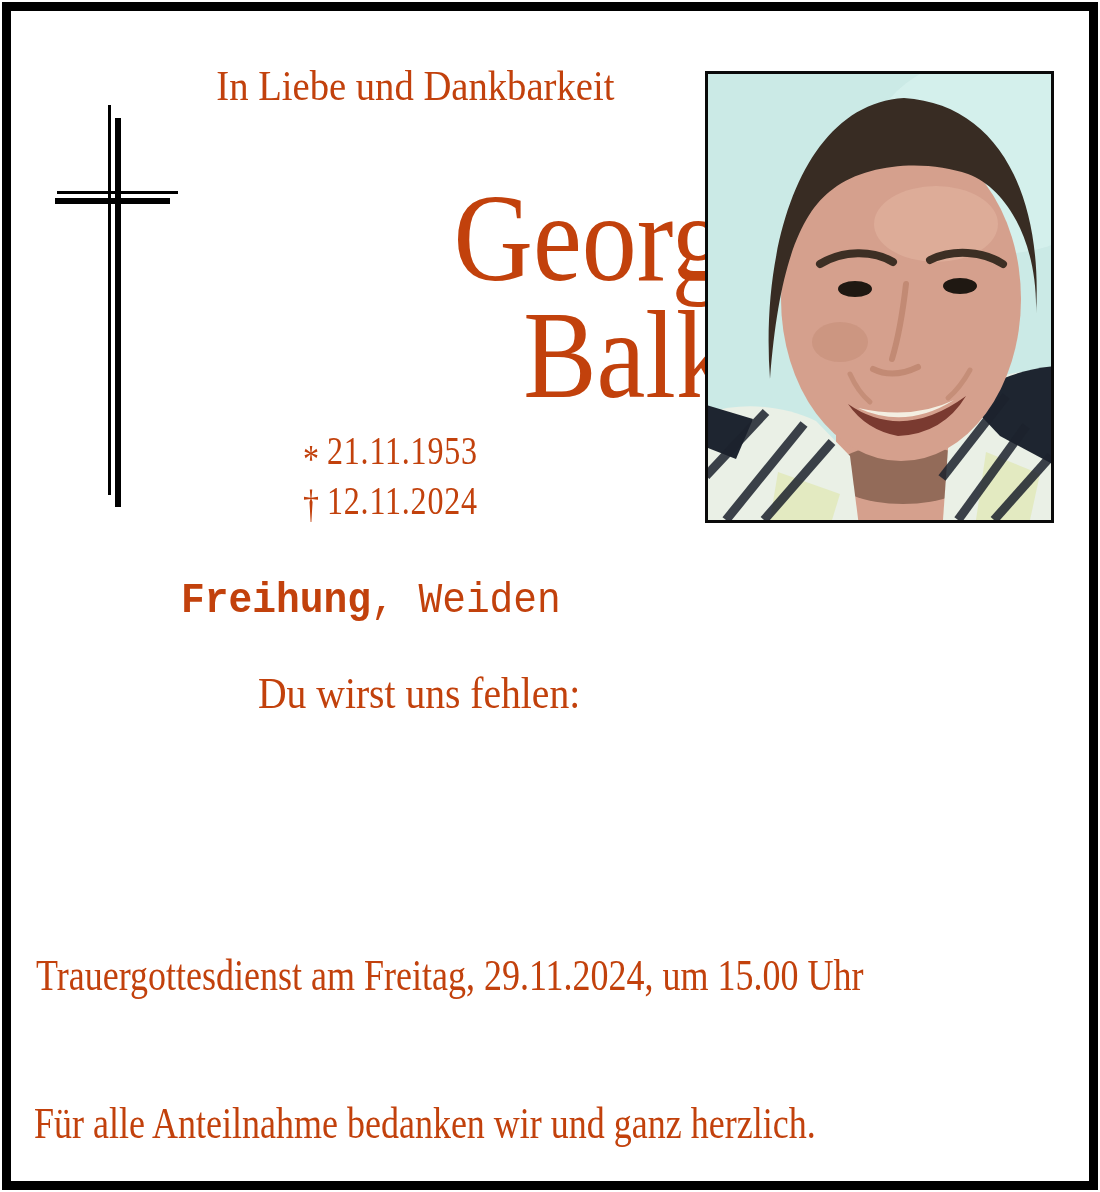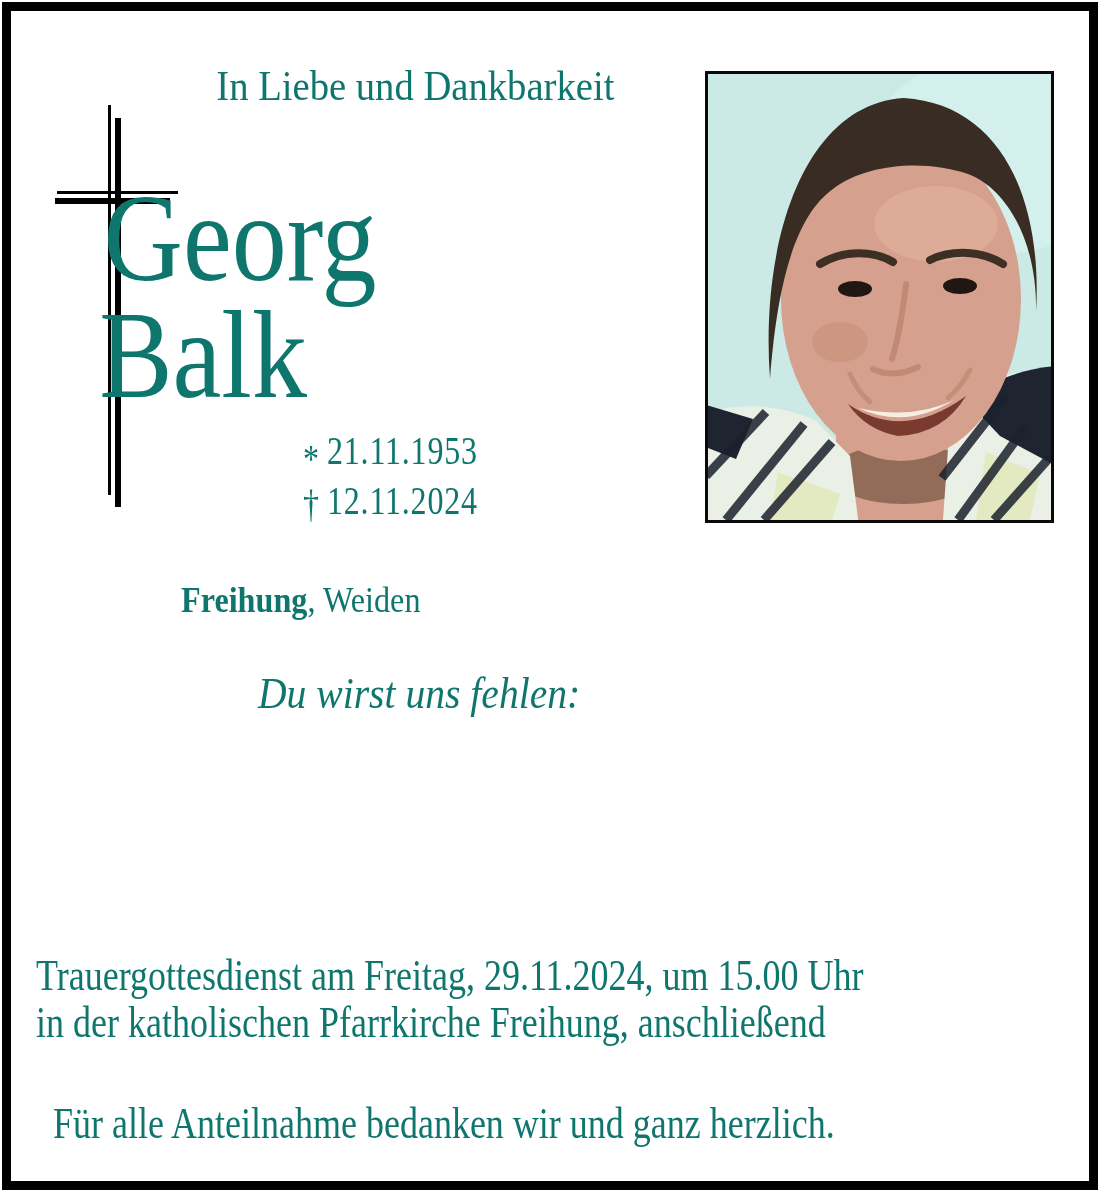--- a/index.html
+++ b/index.html
@@ -1,21 +1,21 @@
 <!DOCTYPE html>
 <html><head>
 <meta charset="utf-8">
 <style>
   html,body{margin:0;padding:0;background:#ffffff;}
   .page{
     position:relative;
     width:1100px;height:1192px;
     background:#ffffff;
     font-family:"Liberation Serif","DejaVu Serif",serif;
-    color:#0f766e;
+    color:#c2410c;
     overflow:hidden;
   }
   .frame{
     position:absolute;top:2px;left:2px;right:2px;bottom:2px;
     border:9px solid #000000;
     pointer-events:none;
   }
   .cross{position:absolute;left:52px;top:100px;}
   .cx{display:inline-block;white-space:nowrap;}
   .o-l{transform-origin:0 50%;}
@@ -24,52 +24,52 @@
   .s88{transform:scaleX(.88);}
   .s90{transform:scaleX(.90);}
   .s80{transform:scaleX(.80);}
 
   .header{
     position:absolute;left:85px;top:64px;width:660px;
     text-align:center;font-size:42px;line-height:45px;
   }
   .name{
     position:absolute;left:85px;top:180px;width:660px;
-    text-align:left;font-size:125px;line-height:117px;
+    text-align:right;font-size:125px;line-height:117px;
   }
   .dates{
     position:absolute;left:303px;top:426px;
     font-size:40px;line-height:50px;
   }
   .star{position:relative;top:0.20em;}
   .dagger{position:relative;top:0.08em;}
   .dates .num{letter-spacing:1px;}
 
   .photo{
     position:absolute;left:705px;top:71px;margin:0;
     width:343px;height:446px;
     border:3px solid #0a0a0a;
   }
   .photo svg{display:block;}
 
   .residence{
     position:absolute;left:181px;top:577px;
-    font-size:35px;line-height:47px;
+    font-size:43px;line-height:47px;font-family:Liberation Mono, monospace;
   }
   .farewell{
     position:absolute;left:258px;top:670px;
     font-size:44px;line-height:47px;
   }
-  .fw-intro{line-height:48px;margin-bottom:8px;font-style:italic;}
+  .fw-intro{line-height:48px;margin-bottom:8px;}
   .service{
     position:absolute;left:36px;top:952px;
     font-size:45px;line-height:47px;
   }
   .thanks{
-    position:absolute;left:53px;top:1100px;
+    position:absolute;left:34px;top:1100px;
     font-size:45px;line-height:47px;
   }
   b{font-weight:bold;}
 </style>
 </head>
 <body>
 
 <div class="page">
 
   <div class="frame"></div>
@@ -162,20 +162,19 @@
       <b>Freihung</b><span>, Weiden</span>
     </span>
   </div>
 
   <div class="farewell">
     <div class="fw-intro"><span class="cx o-l s90">Du wirst uns fehlen:</span></div>
   </div>
 
   <div class="service">
     <div><span class="cx o-l s80">Trauergottesdienst am Freitag, 29.11.2024, um 15.00 Uhr</span></div>
-    <div><span class="cx o-l s80">in der katholischen Pfarrkirche Freihung, anschließend</span></div>
   </div>
 
   <div class="thanks">
     <span class="cx o-l s80">Für alle Anteilnahme bedanken wir und ganz herzlich.</span>
   </div>
 
 </div>
 
 </body></html>

